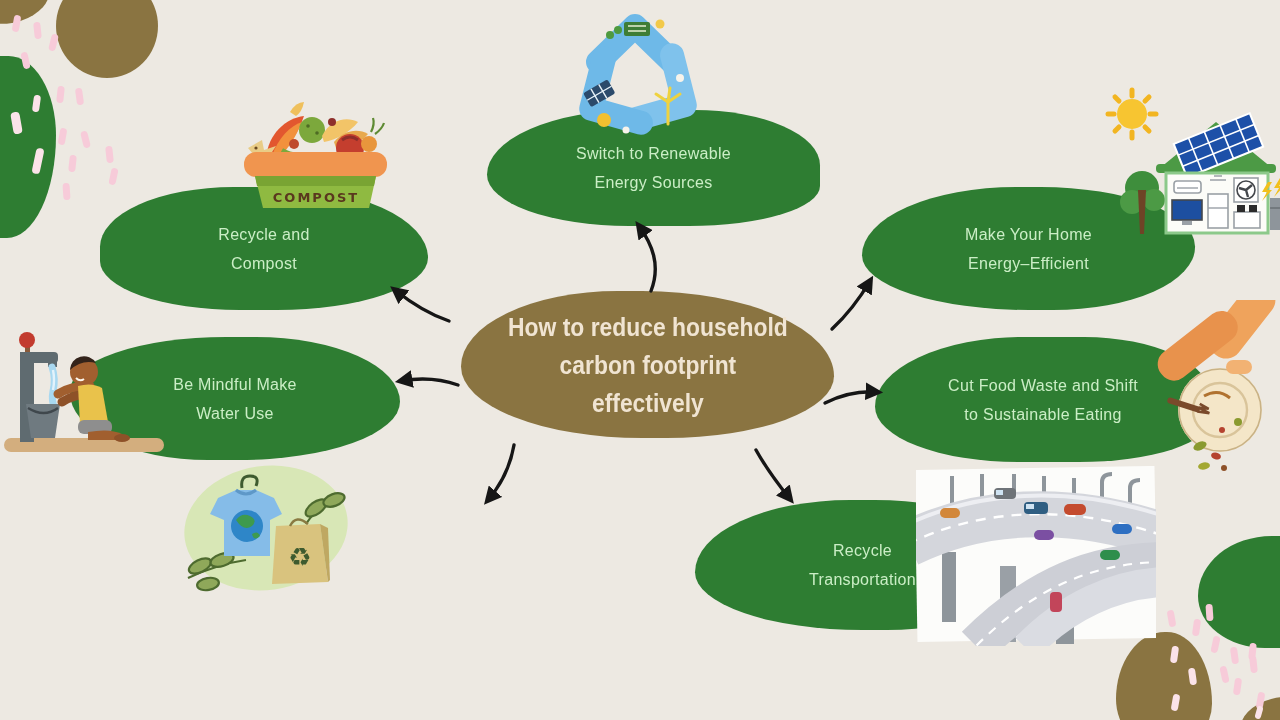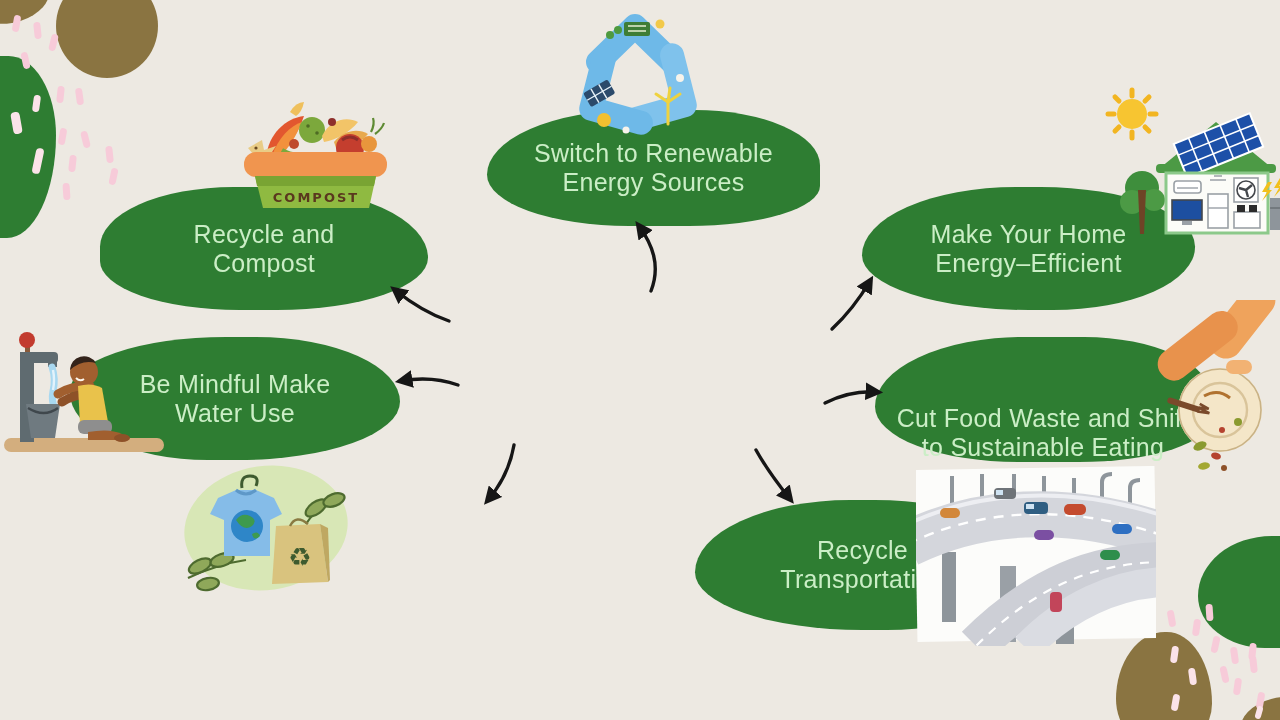--- a/index.html
+++ b/index.html
@@ -11,21 +11,21 @@
   .node{
     position:absolute;z-index:3;background:#2E7D32;
     display:flex;align-items:center;justify-content:center;
   }
   .r1{border-radius:54% 46% 48% 52% / 68% 58% 42% 54%;}
   .r2{border-radius:46% 54% 52% 48% / 55% 65% 48% 45%;}
   .r3{border-radius:50% 50% 46% 54% / 60% 52% 55% 48%;}
   .r4{border-radius:52% 48% 54% 46% / 48% 58% 52% 60%;}
   .node-label{
     white-space:pre-line;text-align:center;color:#CBEEC6;
-    font-size:25px;line-height:29px;letter-spacing:.3px;font-weight:400;
+    font-size:16px;line-height:29px;letter-spacing:.3px;font-weight:400;
   }
   #center-node{
     position:absolute;z-index:4;background:#8A7441;
     border-radius:45% 55% 48% 52% / 55% 62% 45% 52%;
     display:flex;align-items:center;justify-content:center;
     left:461px;top:291px;width:373px;height:147px;
   }
   #center-title{
     white-space:pre-line;text-align:center;color:#F0E4D2;
     font-weight:bold;font-size:26px;line-height:38px;
@@ -78,38 +78,43 @@
   <div class="pdash" style="left:1193px;top:619px;transform:rotate(8deg);"></div>
   <div class="pdash" style="left:1206px;top:604px;transform:rotate(-4deg);"></div>
   <div class="pdash" style="left:1212px;top:636px;transform:rotate(12deg);"></div>
   <div class="pdash" style="left:1231px;top:647px;transform:rotate(-8deg);"></div>
   <div class="pdash" style="left:1249px;top:643px;transform:rotate(6deg);"></div>
   <div class="pdash" style="left:1221px;top:666px;transform:rotate(-12deg);"></div>
   <div class="pdash" style="left:1234px;top:678px;transform:rotate(8deg);"></div>
   <div class="pdash" style="left:1250px;top:656px;transform:rotate(-6deg);"></div>
   <div class="pdash" style="left:1257px;top:692px;transform:rotate(10deg);"></div>
 
+  <div id="center-node">
+    <div id="center-title">How to reduce household
+carbon footprint
+effectively</div>
+  </div>
 
   <div class="node r1" style="left:487px;top:110px;width:333px;height:116px;">
     <div class="node-label">Switch to Renewable
 Energy Sources</div>
   </div>
   <div class="node r2" style="left:100px;top:187px;width:328px;height:123px;">
     <div class="node-label">Recycle and
 Compost</div>
   </div>
   <div class="node r3" style="left:862px;top:187px;width:333px;height:123px;">
     <div class="node-label">Make Your Home
 Energy–Efficient</div>
   </div>
   <div class="node r4" style="left:70px;top:337px;width:330px;height:123px;">
     <div class="node-label">Be Mindful Make
 Water Use</div>
   </div>
-  <div class="node r1" style="left:875px;top:337px;width:336px;height:125px;align-items:flex-end;">
+  <div class="node r1" style="left:875px;top:337px;width:336px;height:125px;">
     <div class="node-label">Cut Food Waste and Shift
 to Sustainable Eating</div>
   </div>
   <div class="node r3" style="left:695px;top:500px;width:335px;height:130px;">
     <div class="node-label">Recycle
 Transportation</div>
   </div>
 
   <svg class="illu" style="left:572px;top:8px;" width="130" height="132" viewBox="0 0 130 132">
     <g>

